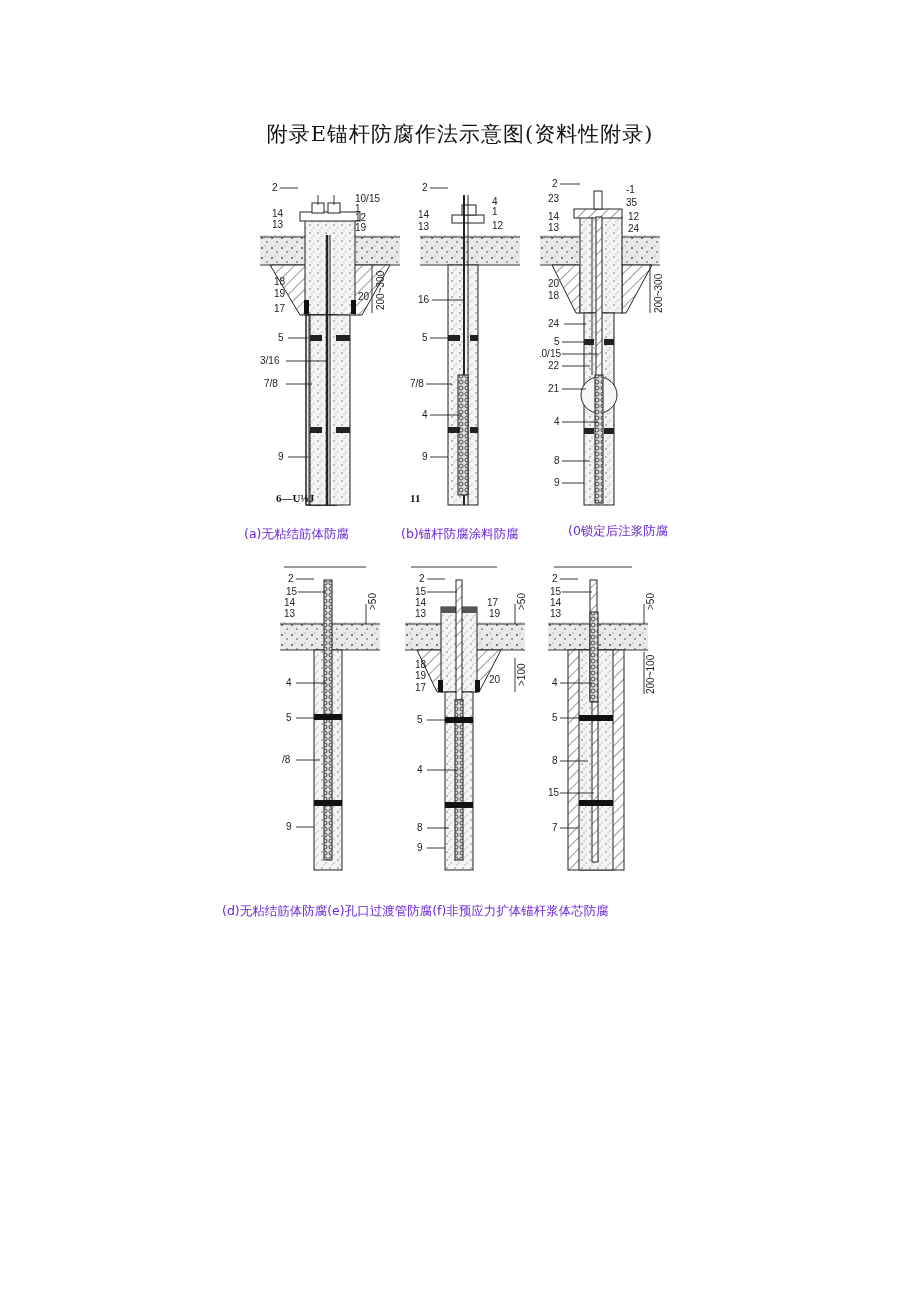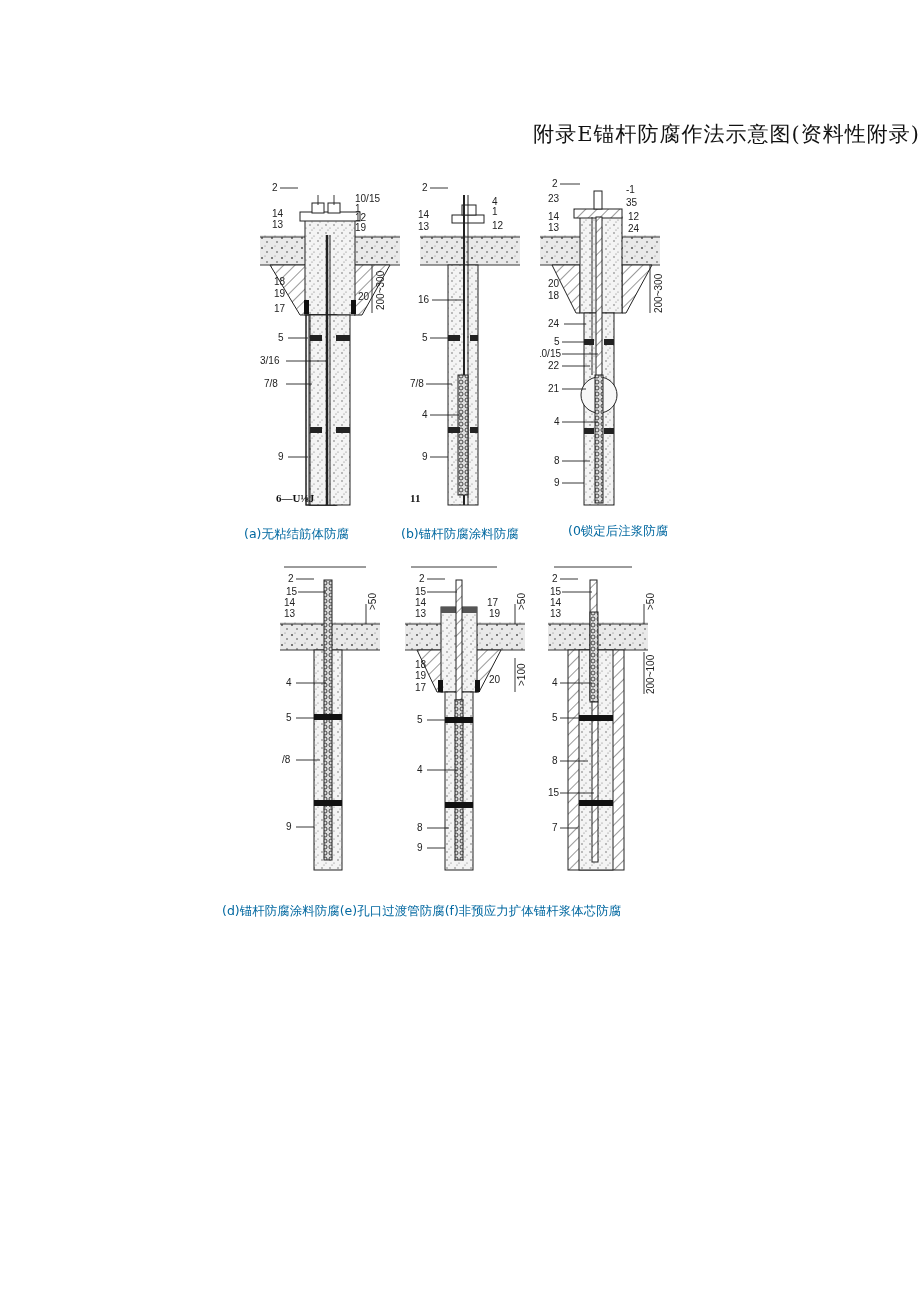--- a/index.html
+++ b/index.html
@@ -1,21 +1,21 @@
 <!DOCTYPE html>
 <html><head>
 <meta charset="utf-8">
 <style>
   html, body { margin:0; padding:0; background:#ffffff; }
   body { width:920px; height:1301px; position:relative; overflow:hidden;
          font-family:"DejaVu Sans", sans-serif; color:#111; }
-  .title { position:absolute; left:0; width:920px; top:120px; text-align:right;
+  .title { position:absolute; left:0; width:920px; top:120px; text-align:center;
            font-family:"DejaVu Serif", serif; font-size:21px; letter-spacing:1px; }
   .fig { position:absolute; }
-  .cap { position:absolute; font-size:12.5px; white-space:nowrap; color:#0369a1; }
+  .cap { position:absolute; font-size:12.5px; white-space:nowrap; color:#6d28d9; }
   .lbl { font-family:"Liberation Sans", sans-serif; font-size:10px; fill:#222; }
   .lblb { font-family:"Liberation Serif", serif; font-size:11px; font-weight:bold; fill:#111; }
   .ln { stroke:#222; stroke-width:0.9; fill:none; }
 </style>
 </head>
 <body>
 
 <svg width="0" height="0" style="position:absolute">
   <defs>
     <pattern id="dots" width="8" height="8" patternUnits="userSpaceOnUse">
@@ -275,13 +275,13 @@
   <text class="lbl" x="4" y="159">5</text>
   <line class="ln" x1="12" y1="156" x2="32" y2="156"></line>
   <text class="lbl" x="4" y="202">8</text>
   <line class="ln" x1="12" y1="199" x2="40" y2="199"></line>
   <text class="lbl" x="0" y="234">15</text>
   <line class="ln" x1="12" y1="231" x2="46" y2="231"></line>
   <text class="lbl" x="4" y="269">7</text>
   <line class="ln" x1="12" y1="266" x2="30" y2="266"></line>
 </svg>
 
-<div class="cap" style="left:222px;top:903px">(d)锚杆防腐涂料防腐(e)孔口过渡管防腐(f)非预应力扩体锚杆浆体芯防腐</div>
+<div class="cap" style="left:222px;top:903px">(d)无粘结筋体防腐(e)孔口过渡管防腐(f)非预应力扩体锚杆浆体芯防腐</div>
 
 </body></html>

